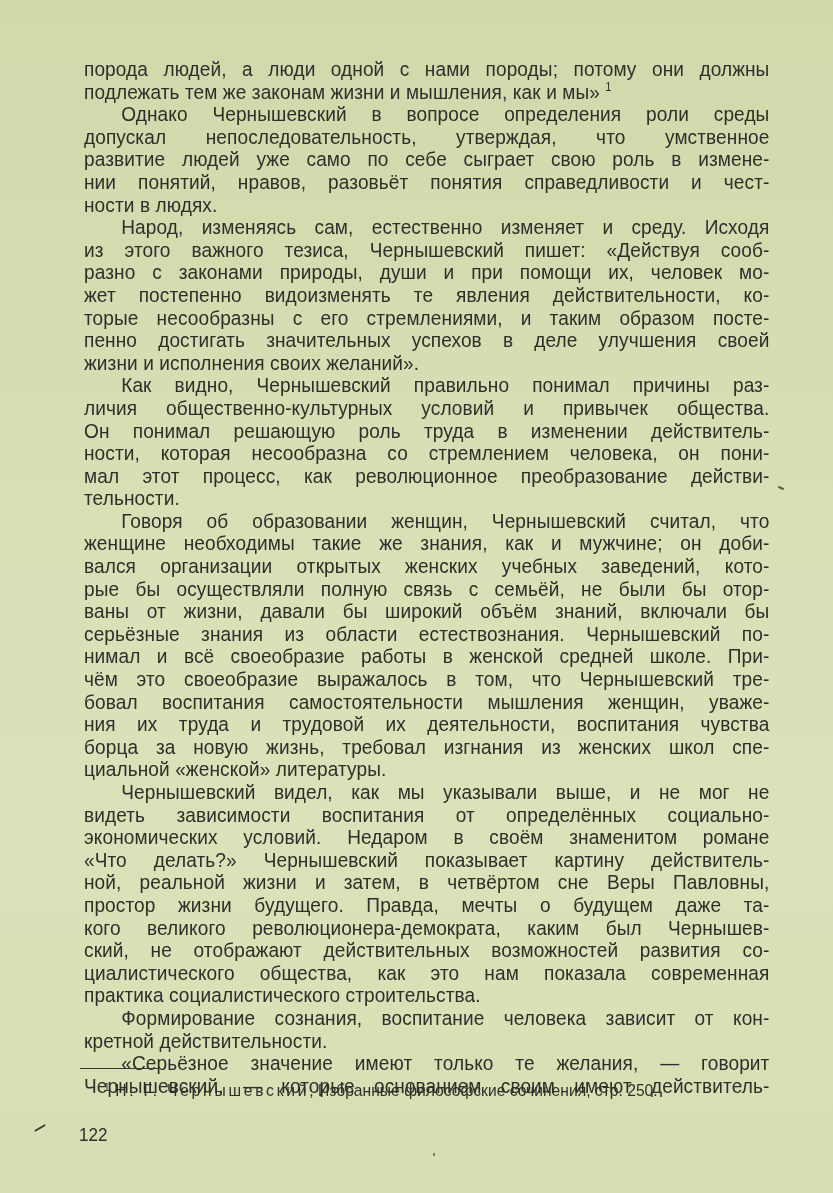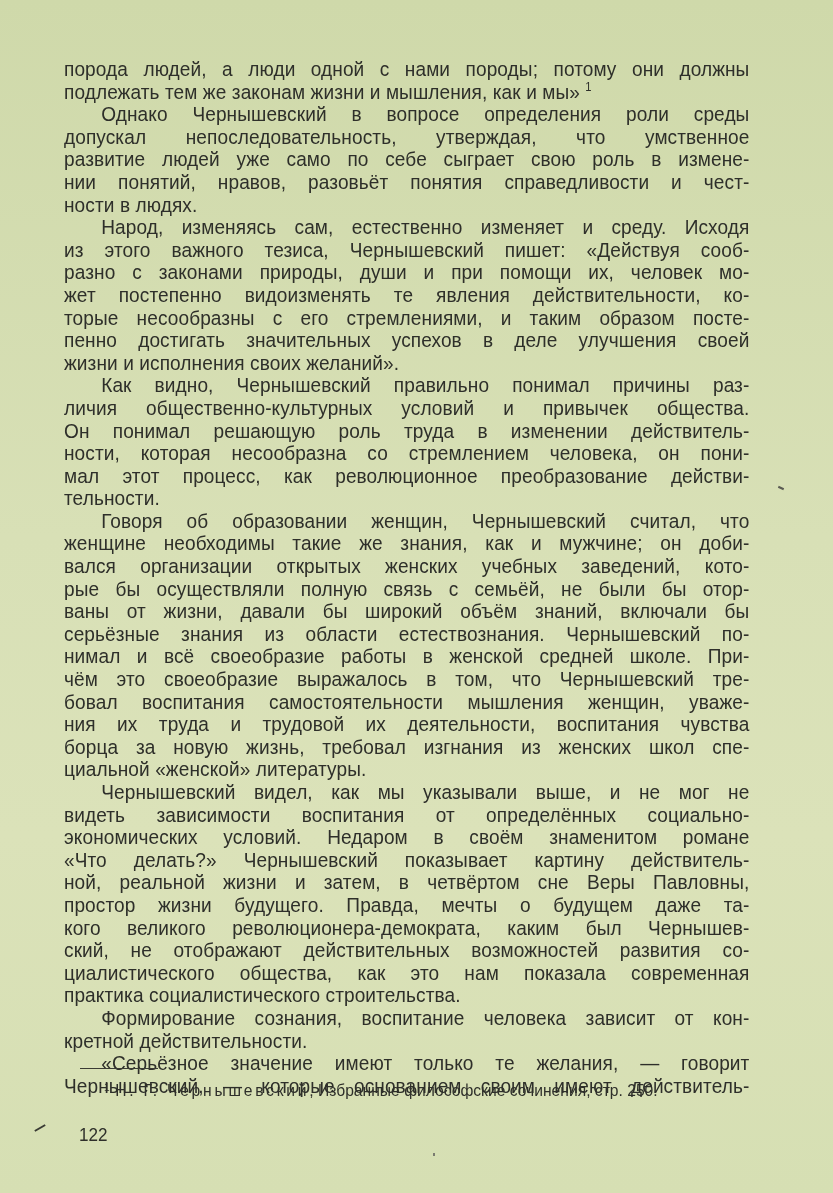--- a/index.html
+++ b/index.html
@@ -11,21 +11,21 @@
     height: 1193px;
     overflow: hidden;
     background: #d3dcb0;
     background-image: linear-gradient(180deg, #cfd9aa 0%, #d8e0b6 45%, #dbe2b9 70%, #d6dfb3 100%);
     position: relative;
     font-family: "Liberation Sans", sans-serif;
     color: #2e2f2a;
   }
   .page {
     position: absolute;
-    left: 64px;
+    left: 84px;
     top: 58px;
     width: 686px;
   }
   .line {
     font-size: 20.5px;
     line-height: 22.6px;
     height: 22.6px;
     white-space: nowrap;
     text-align: justify;
     text-align-last: justify;

